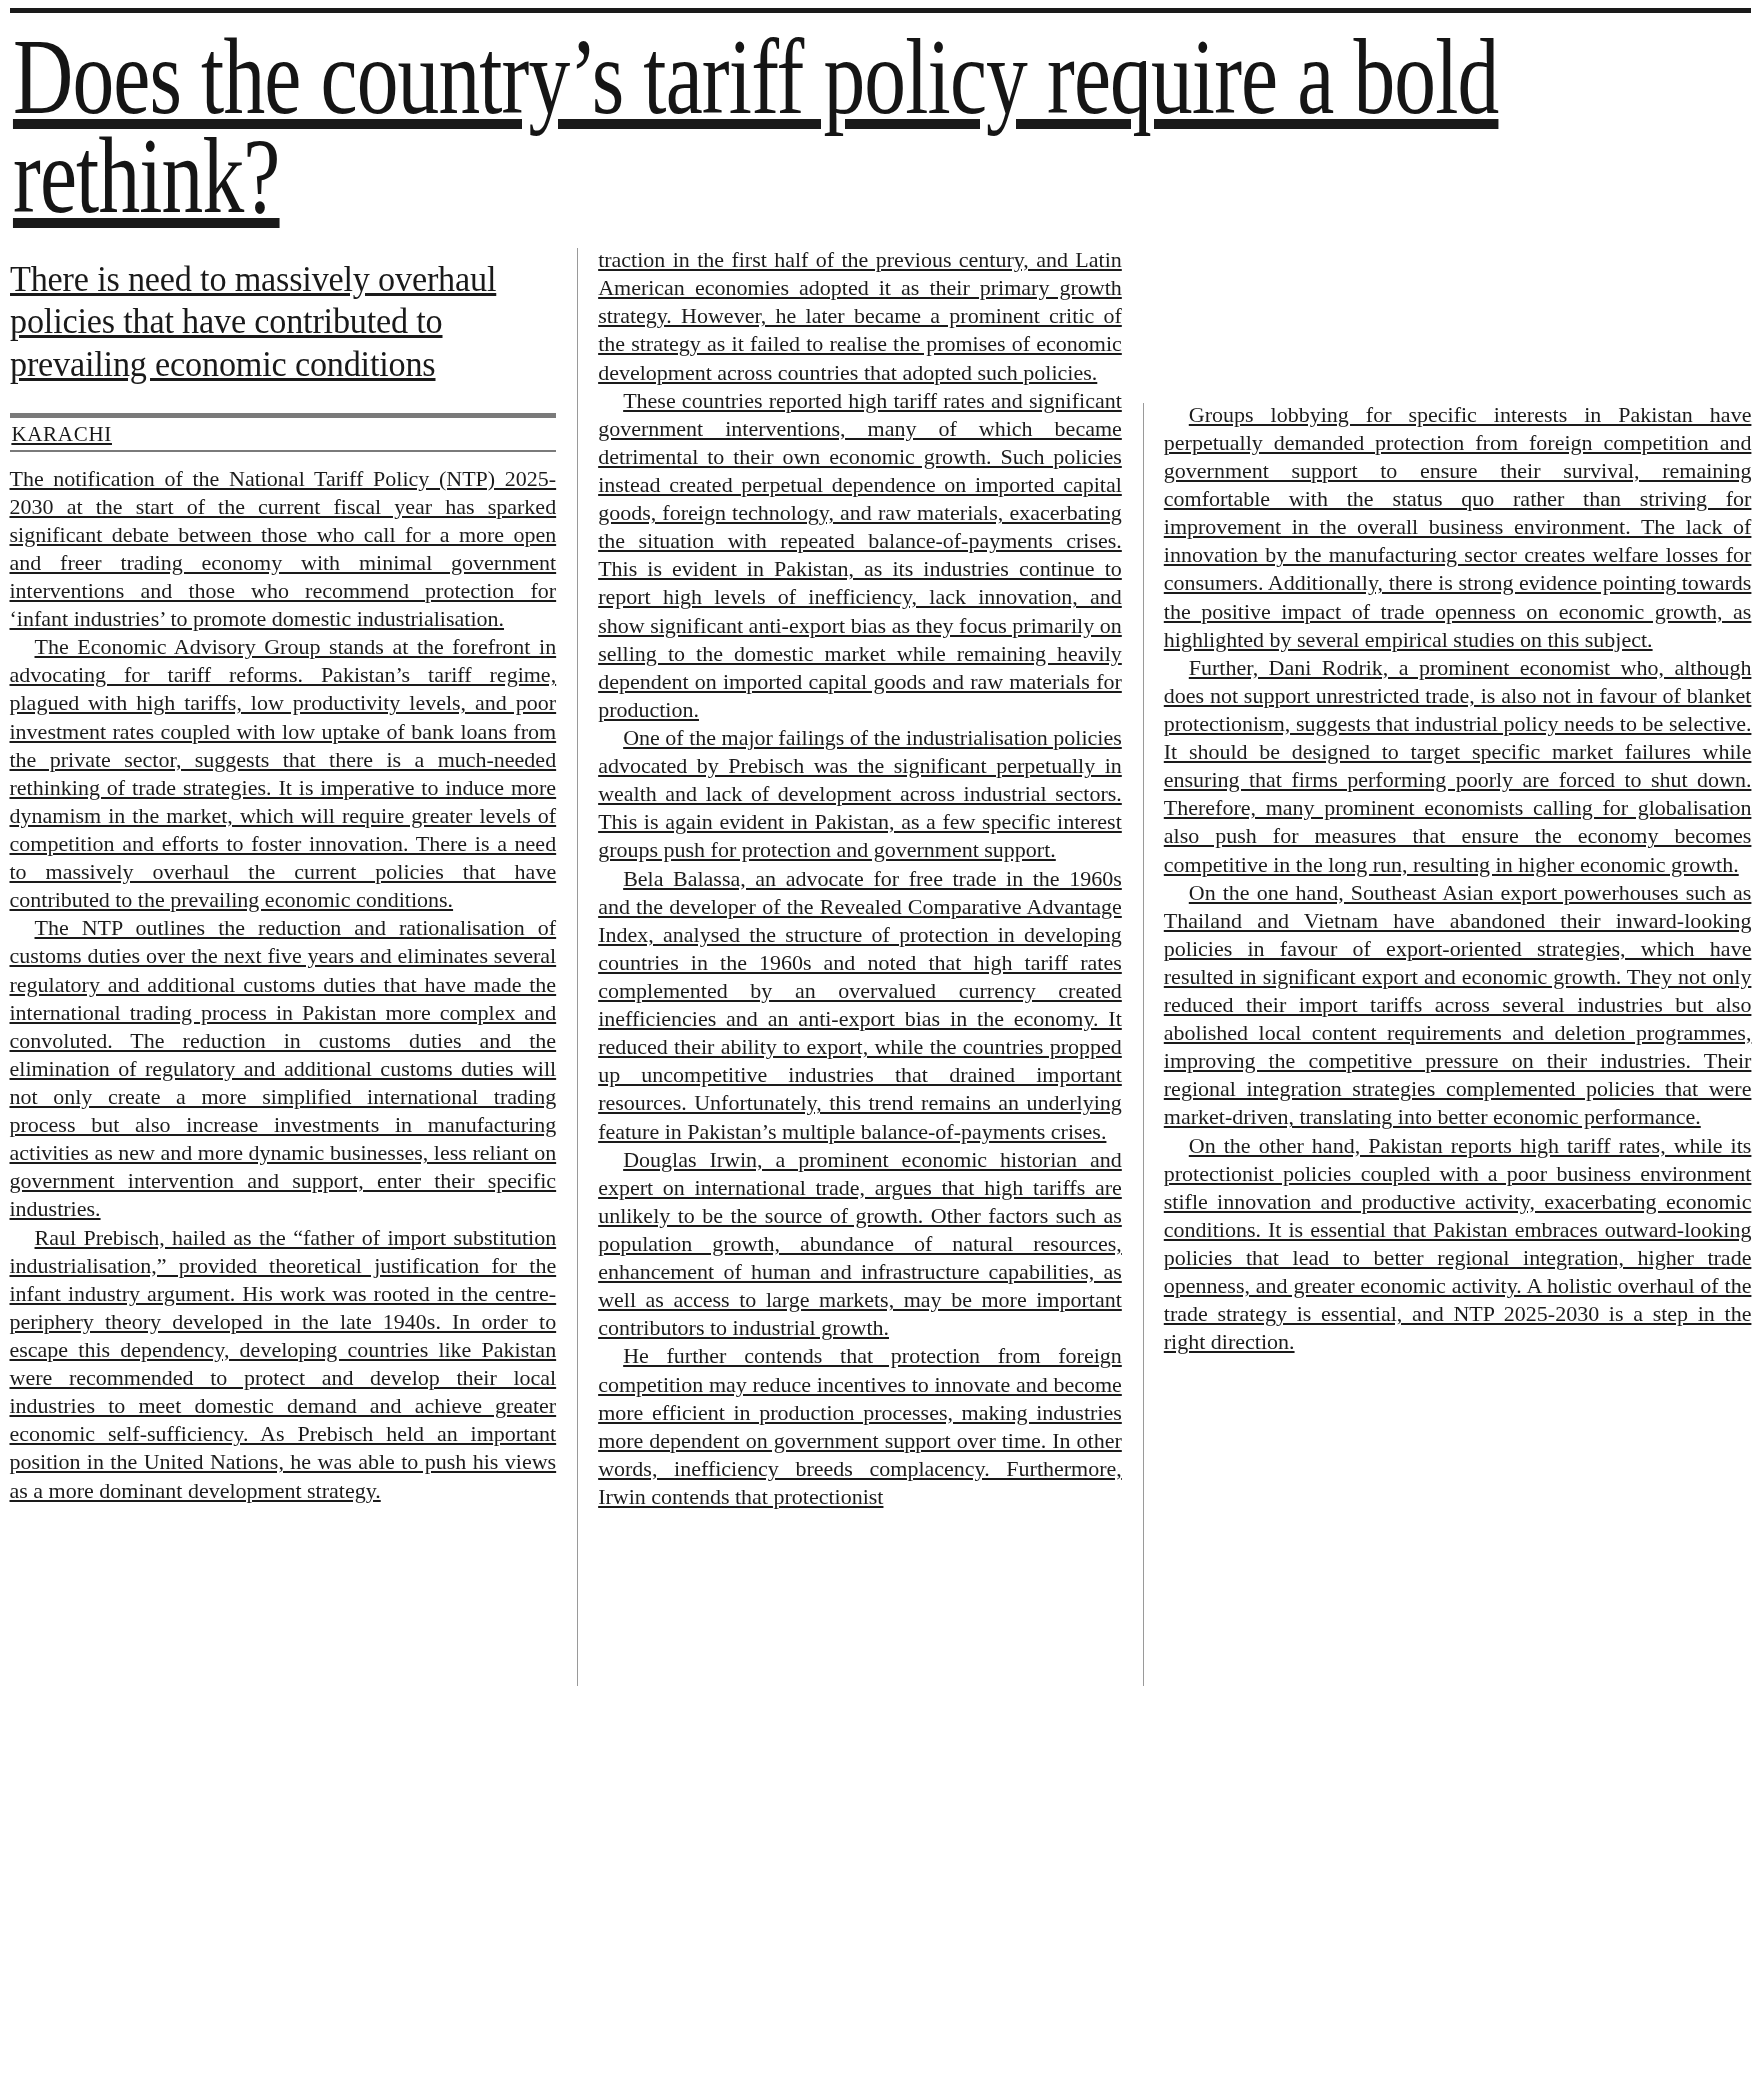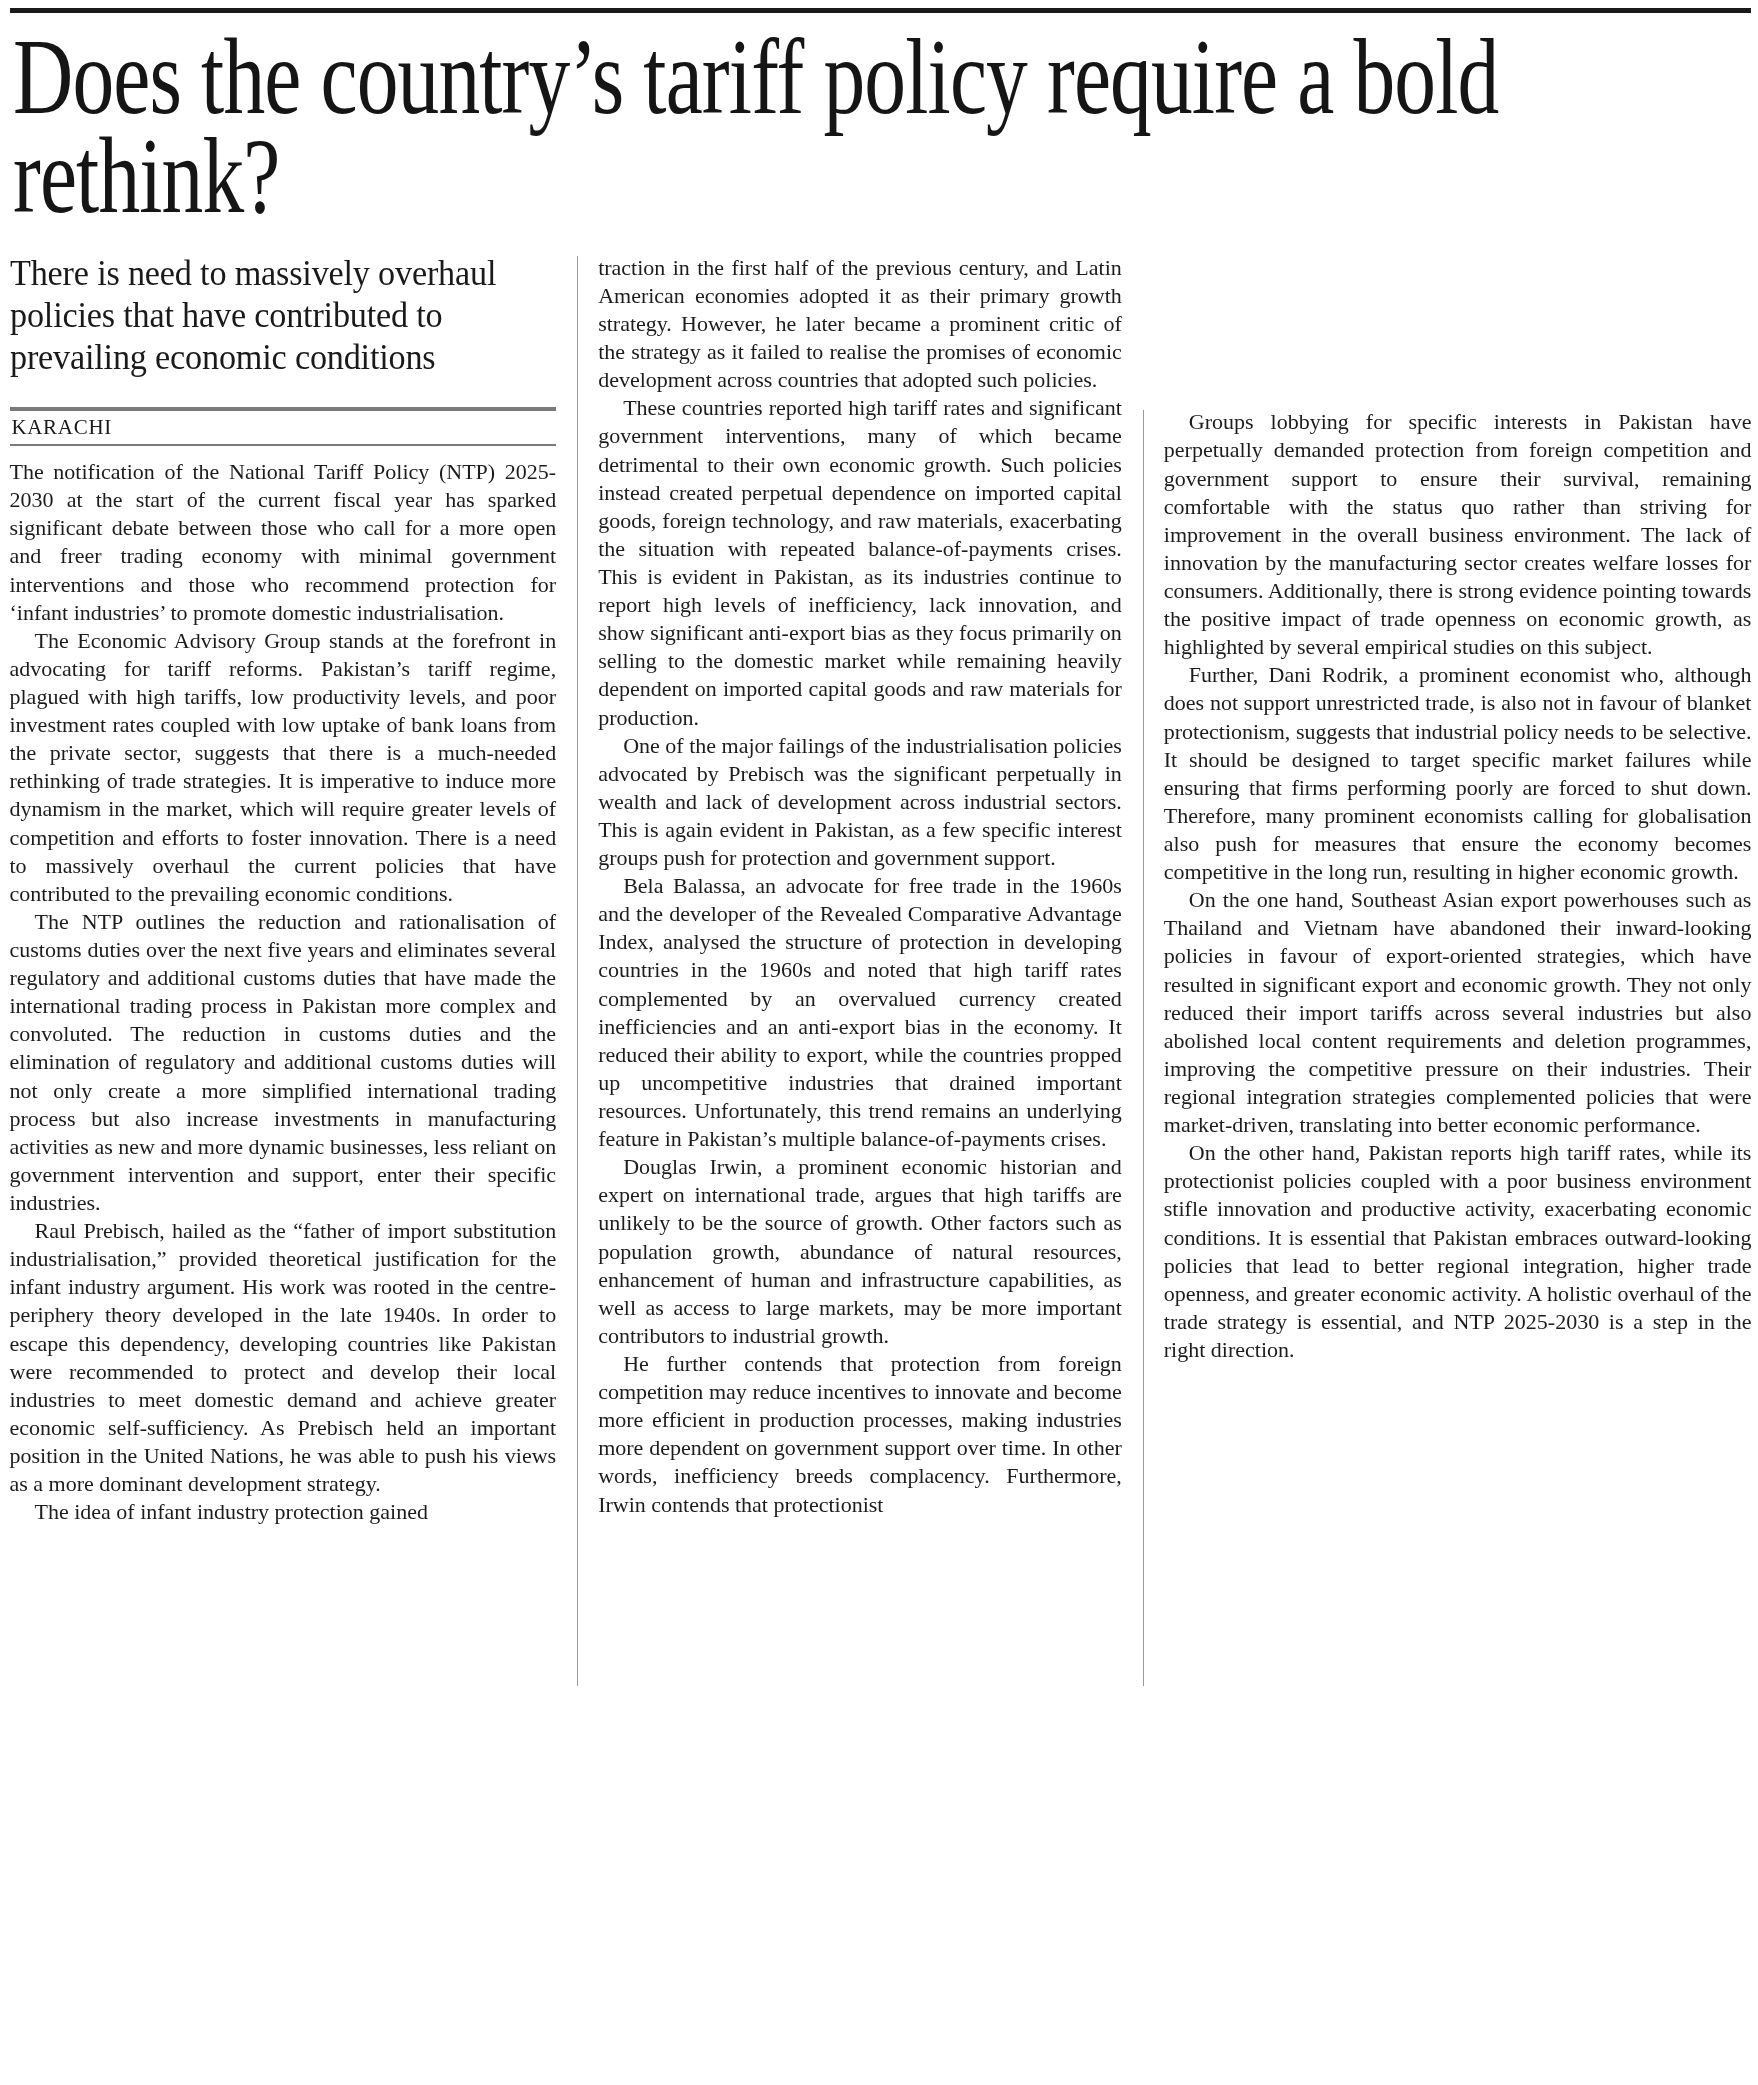--- a/index.html
+++ b/index.html
@@ -14,20 +14,21 @@
     color: #1a1a1a;
     -webkit-font-smoothing: antialiased;
   }
   .page {
     position: relative;
     width: 1759px;
     height: 1686px;
     box-sizing: border-box;
     padding: 0 7.6px 0 9.5px;
     overflow: hidden;
+    text-decoration: underline;
   }
 
   
   .top-rule {
     height: 5.7px;
     background: #1a1a1a;
     margin: 7.6px 0 0 0;
     width: 100%;
   }
 
@@ -157,21 +158,20 @@
       <div class="rule-thick"></div>
       <div class="rule-thin"></div>
       <div class="byline-city">KARACHI</div>
       <div class="rule-thin"></div>
 
       <div class="body">
         <p>The notification of the National Tariff Policy (NTP) 2025-2030 at the start of the current fiscal year has sparked significant debate between those who call for a more open and freer trading economy with minimal government interventions and those who recommend protection for ‘infant industries’ to promote domestic industrialisation.</p>
         <p class="indent">The Economic Advisory Group stands at the forefront in advocating for tariff reforms. Pakistan’s tariff regime, plagued with high tariffs, low productivity levels, and poor investment rates coupled with low uptake of bank loans from the private sector, suggests that there is a much-needed rethinking of trade strategies. It is imperative to induce more dynamism in the market, which will require greater levels of competition and efforts to foster innovation. There is a need to massively overhaul the current policies that have contributed to the prevailing economic conditions.</p>
         <p class="indent">The NTP outlines the reduction and rationalisation of customs duties over the next five years and eliminates several regulatory and additional customs duties that have made the international trading process in Pakistan more complex and convoluted. The reduction in customs duties and the elimination of regulatory and additional customs duties will not only create a more simplified international trading process but also increase investments in manufacturing activities as new and more dynamic businesses, less reliant on government intervention and support, enter their specific industries.</p>
         <p class="indent">Raul Prebisch, hailed as the “father of import substitution industrialisation,” provided theoretical justification for the infant industry argument. His work was rooted in the centre-periphery theory developed in the late 1940s. In order to escape this dependency, developing countries like Pakistan were recommended to protect and develop their local industries to meet domestic demand and achieve greater economic self-sufficiency. As Prebisch held an important position in the United Nations, he was able to push his views as a more dominant development strategy.</p>
-        <p class="indent">The idea of infant industry protection gained</p>
       </div>
     </div>
 
     <div class="col col-2">
       <div class="body">
         <p>traction in the first half of the previous century, and Latin American economies adopted it as their primary growth strategy. However, he later became a prominent critic of the strategy as it failed to realise the promises of economic development across countries that adopted such policies.</p>
         <p class="indent">These countries reported high tariff rates and significant government interventions, many of which became detrimental to their own economic growth. Such policies instead created perpetual dependence on imported capital goods, foreign technology, and raw materials, exacerbating the situation with repeated balance-of-payments crises. This is evident in Pakistan, as its industries continue to report high levels of inefficiency, lack innovation, and show significant anti-export bias as they focus primarily on selling to the domestic market while remaining heavily dependent on imported capital goods and raw materials for production.</p>
         <p class="indent">One of the major failings of the industrialisation policies advocated by Prebisch was the significant perpetually in wealth and lack of development across industrial sectors. This is again evident in Pakistan, as a few specific interest groups push for protection and government support.</p>
         <p class="indent">Bela Balassa, an advocate for free trade in the 1960s and the developer of the Revealed Comparative Advantage Index, analysed the structure of protection in developing countries in the 1960s and noted that high tariff rates complemented by an overvalued currency created inefficiencies and an anti-export bias in the economy. It reduced their ability to export, while the countries propped up uncompetitive industries that drained important resources. Unfortunately, this trend remains an underlying feature in Pakistan’s multiple balance-of-payments crises.</p>
         <p class="indent">Douglas Irwin, a prominent economic historian and expert on international trade, argues that high tariffs are unlikely to be the source of growth. Other factors such as population growth, abundance of natural resources, enhancement of human and infrastructure capabilities, as well as access to large markets, may be more important contributors to industrial growth.</p>

